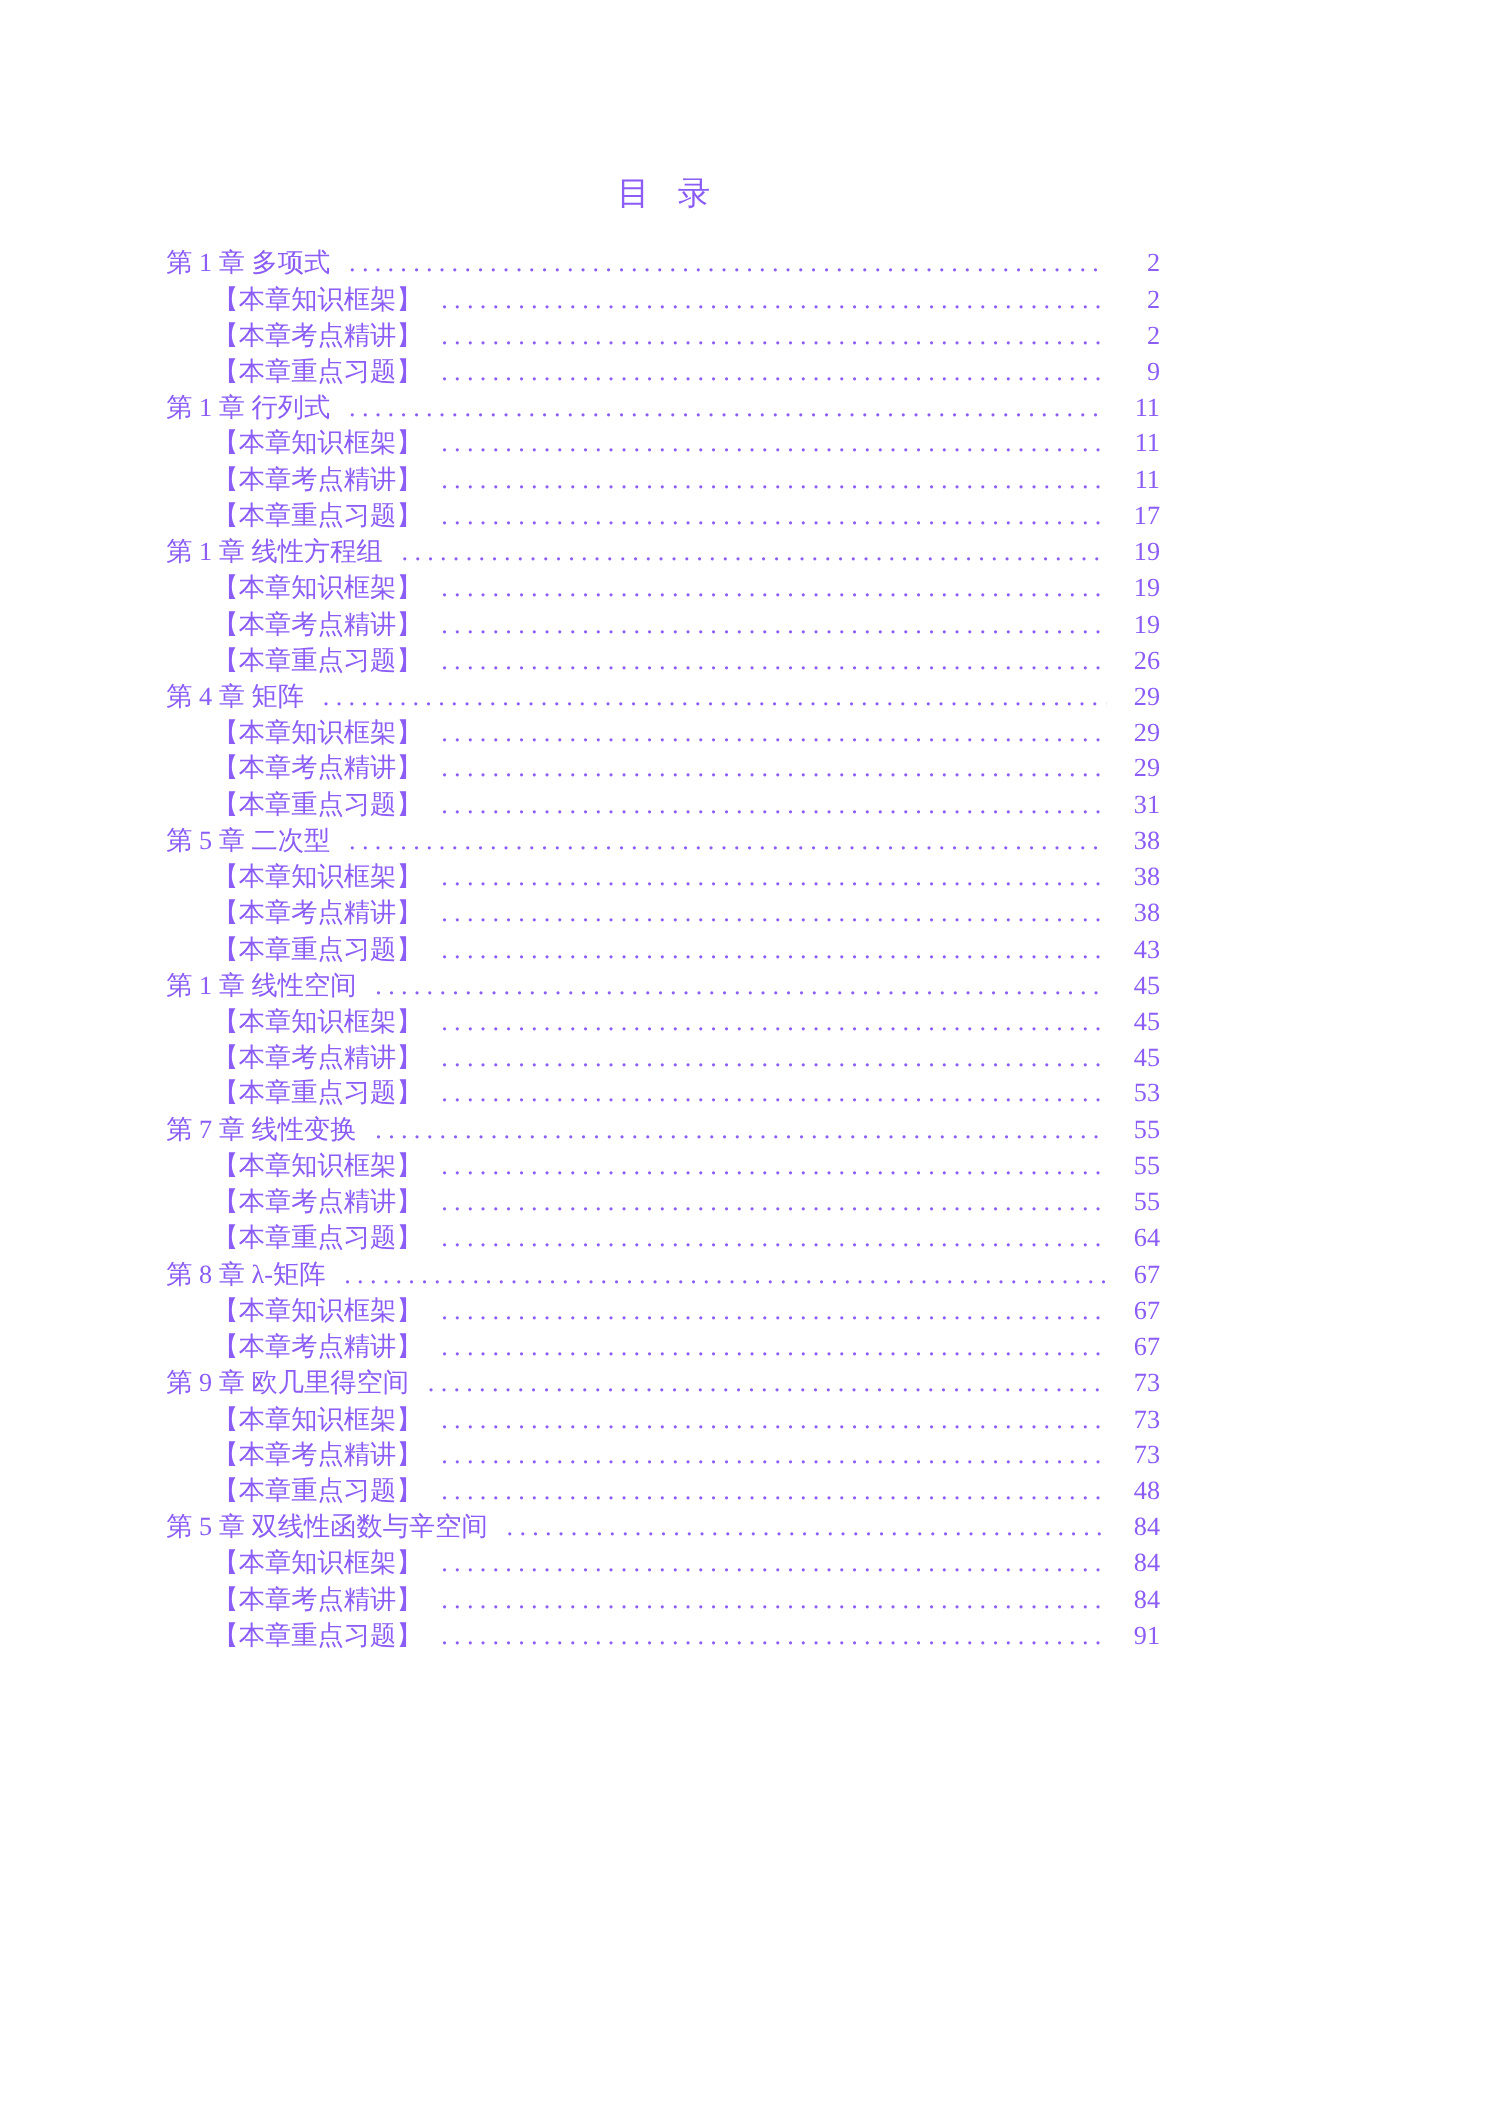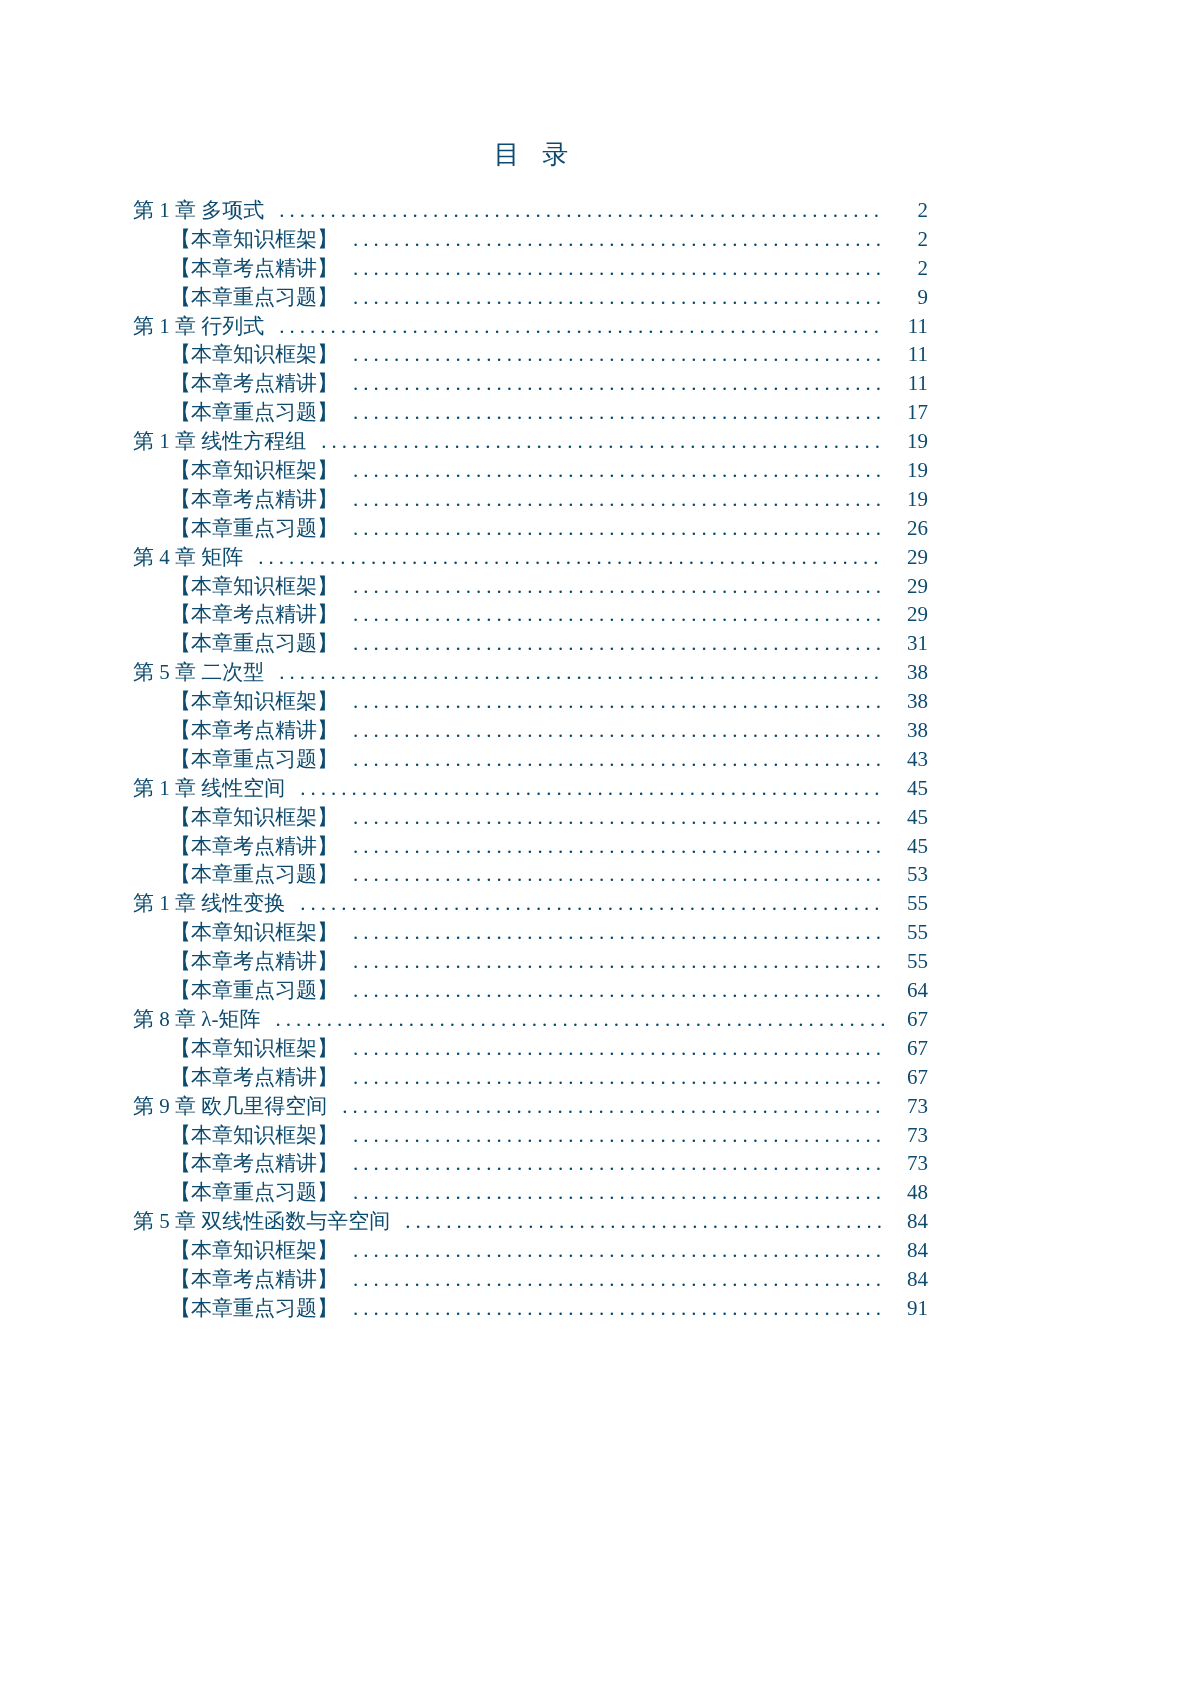--- a/index.html
+++ b/index.html
@@ -5,21 +5,21 @@
   html, body {
     margin: 0;
     padding: 0;
     background: #ffffff;
   }
   .page {
     position: relative;
     width: 1070px;
     height: 1683px;
     background: #ffffff;
-    color: #0c4a6e;
+    color: #8b5cf6;
     font-family: "Liberation Serif", "DejaVu Serif", serif;
     overflow: hidden;
   }
   .doc-title {
     margin-top: 140px;
     text-align: center;
     font-size: 26px;
     line-height: 30px;
     letter-spacing: 8px;
     font-weight: 500;
@@ -187,21 +187,21 @@
       <span class="dots">........................................................................................................................</span>
       <span class="num">45</span>
     </div>
     <div class="row sub">
       <span class="lbl">【本章重点习题】</span>
       <span class="dots">........................................................................................................................</span>
       <span class="num">53</span>
     </div>
 
     <div class="row ch">
-      <span class="lbl">第 1 章 线性变换</span>
+      <span class="lbl">第 7 章 线性变换</span>
       <span class="dots">........................................................................................................................</span>
       <span class="num">55</span>
     </div>
     <div class="row sub">
       <span class="lbl">【本章知识框架】</span>
       <span class="dots">........................................................................................................................</span>
       <span class="num">55</span>
     </div>
     <div class="row sub">
       <span class="lbl">【本章考点精讲】</span>

